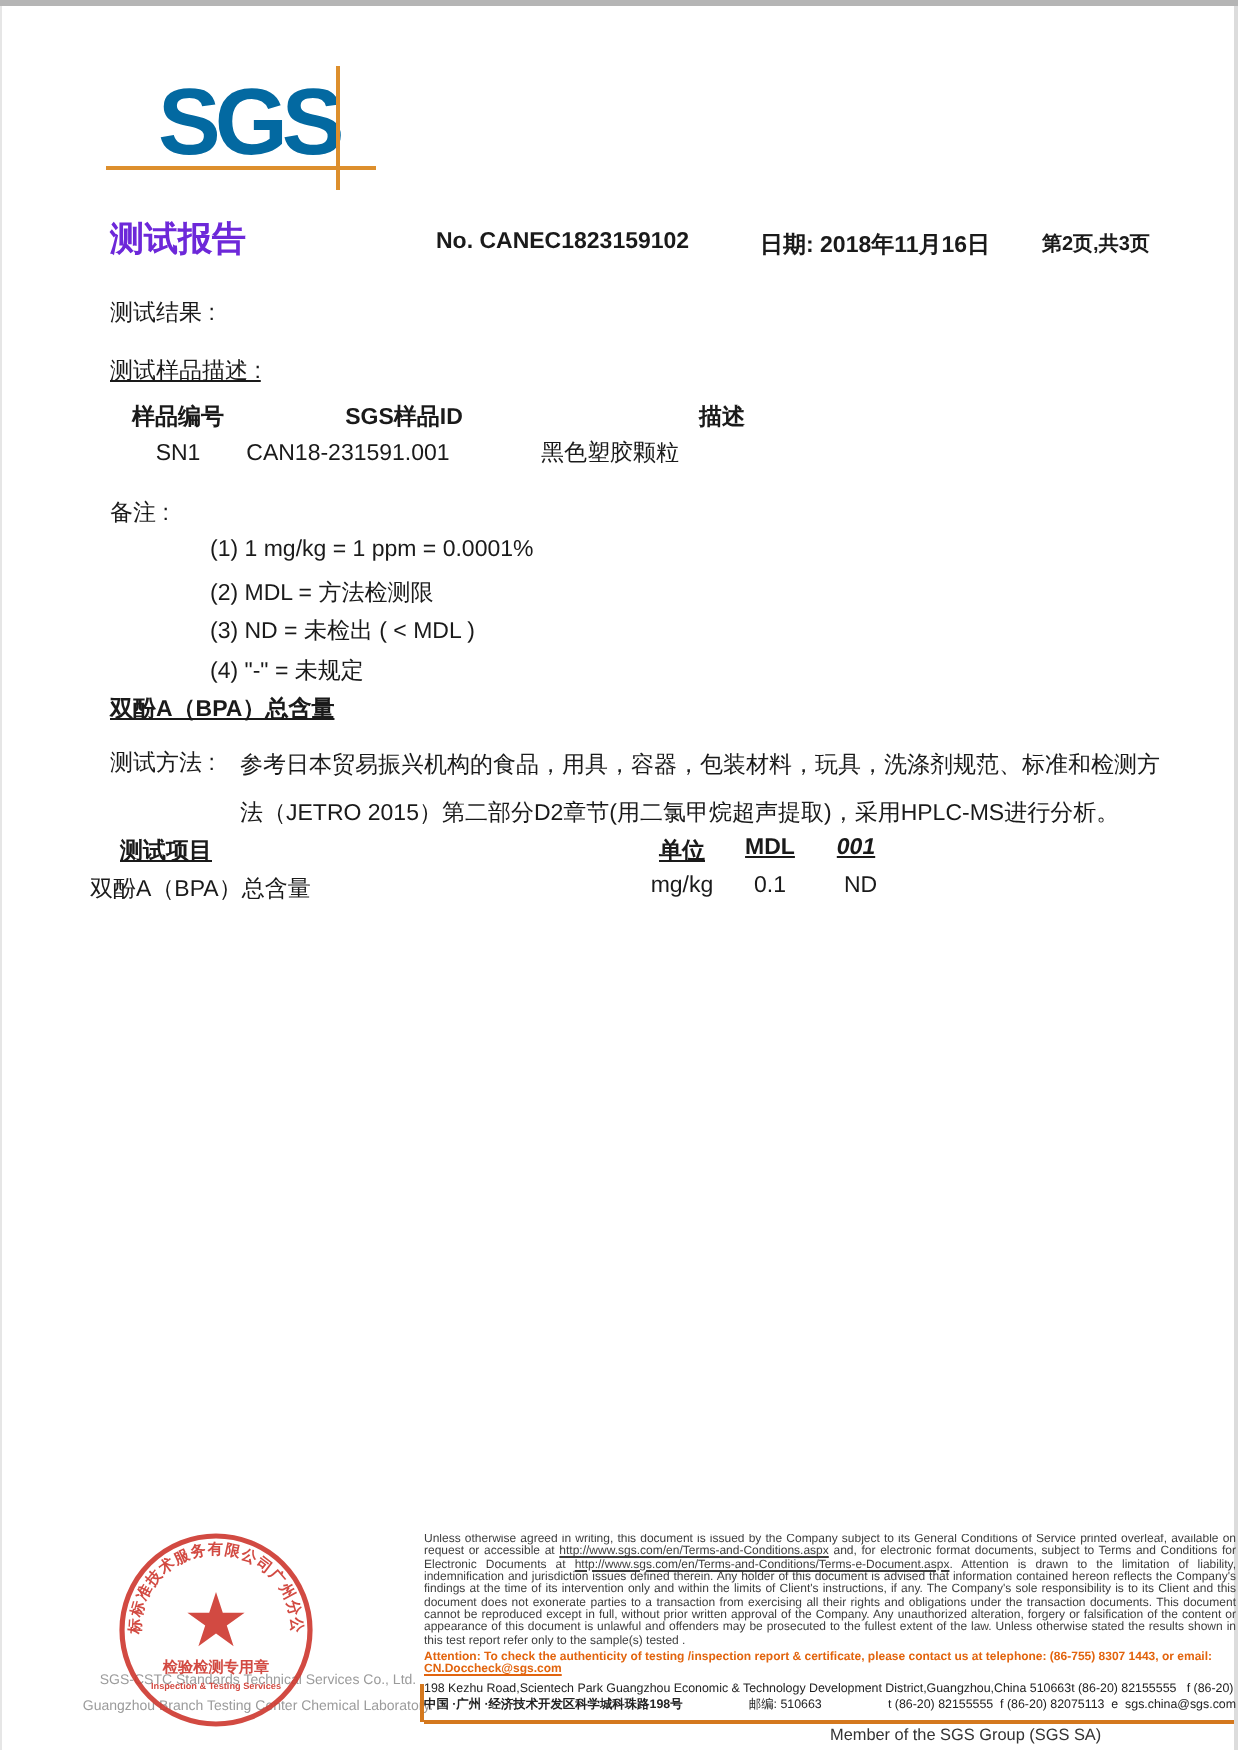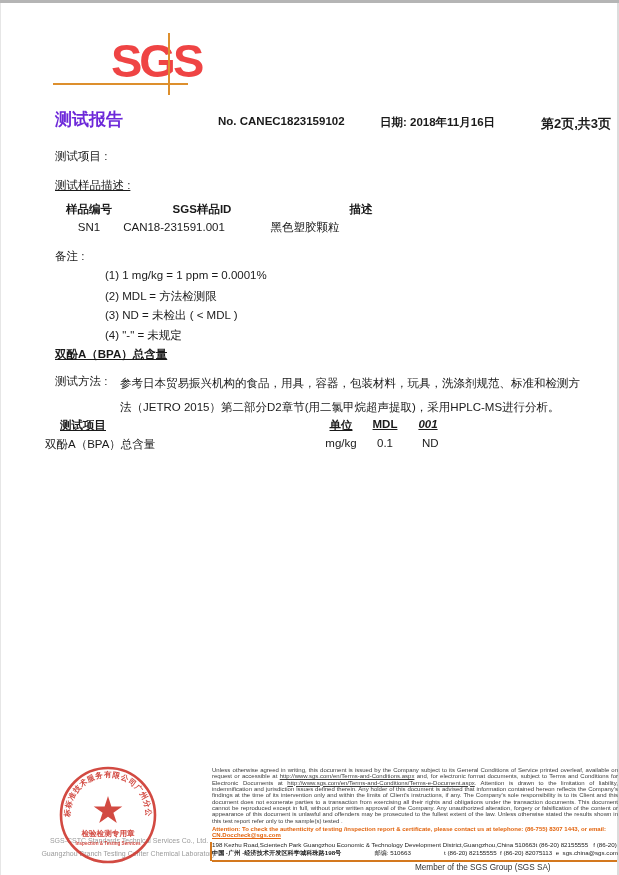--- a/index.html
+++ b/index.html
@@ -5,28 +5,28 @@
   html,body{margin:0;padding:0;background:#fff;}
   .page{
     position:relative;width:619px;height:875px;background:#fff;overflow:hidden;
     font-family:"Liberation Sans","DejaVu Sans",sans-serif;color:#1a1a1a;
     border-top:3px solid #b5b5b5;
     box-shadow:inset 1px 0 0 #e6e6e6, inset -2px 0 0 #dcdcdc;
     box-sizing:border-box;
   }
   
   .logo-text{position:absolute;left:79px;top:34px;font-size:47px;font-weight:bold;
-    color:#ef4444;letter-spacing:-3px;line-height:1;margin-left:32px;}
+    color:#0369a1;letter-spacing:-3px;line-height:1;}
   .logo-vline{position:absolute;left:168px;top:30px;width:2px;height:62px;background:#dd8f2d;}
   .logo-hline{position:absolute;left:53px;top:80px;width:135px;height:2px;background:#dd8f2d;}
   
   .doc-title{position:absolute;left:55px;top:105px;font-size:17px;font-weight:bold;color:#6d28d9;}
   .report-no{position:absolute;left:218px;top:112px;font-size:11.5px;font-weight:bold;}
   .report-date{position:absolute;left:380px;top:112px;font-size:11.5px;font-weight:bold;}
-  .page-info{position:absolute;left:521px;top:112px;font-size:13px;font-weight:bold;margin-left:20px;}
+  .page-info{position:absolute;left:521px;top:112px;font-size:10px;font-weight:bold;}
   
   .results-label{position:absolute;left:55px;top:146px;font-size:11.5px;}
   .sample-heading{position:absolute;left:55px;top:175px;font-size:11.5px;font-weight:normal;text-decoration:underline;}
   .sample-table{position:absolute;left:55px;top:197px;font-size:11.5px;line-height:18px;}
   .sample-table .tr{display:flex;}
   .sample-table .c1{width:68px;text-align:center;}
   .sample-table .c2{width:102px;text-align:center;}
   .sample-table .c3{width:160px;margin-left:0px;text-align:center;}
   .sample-table .th{font-weight:bold;gap:28px;}
   .remark-label{position:absolute;left:55px;top:246px;font-size:11.5px;}
@@ -72,21 +72,21 @@
     <div class="logo-text">SGS</div>
     <div class="logo-vline"></div>
     <div class="logo-hline"></div>
   </div>
 
   <div class="doc-title">测试报告</div>
   <div class="report-no">No. CANEC1823159102</div>
   <div class="report-date">日期: 2018年11月16日</div>
   <div class="page-info">第2页,共3页</div>
 
-  <div class="results-label">测试项目 :</div>
+  <div class="results-label">测试结果 :</div>
 
   <div class="sample-heading">测试样品描述 :</div>
   <div class="sample-table">
     <div class="tr th">
       <span class="c1">样品编号</span>
       <span class="c2">SGS样品ID</span>
       <span class="c3">描述</span>
     </div>
     <div class="tr">
       <span class="c1">SN1</span>

